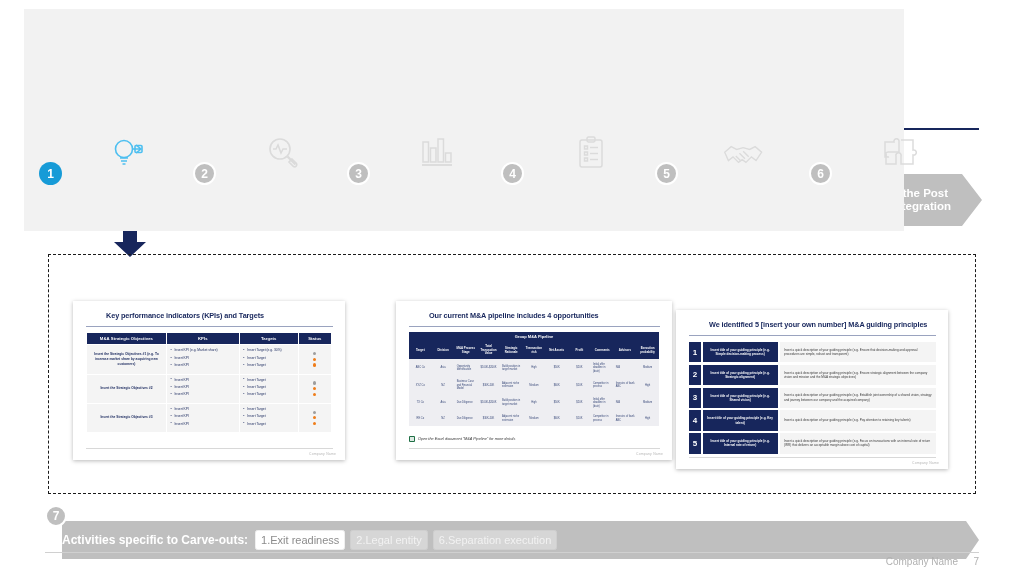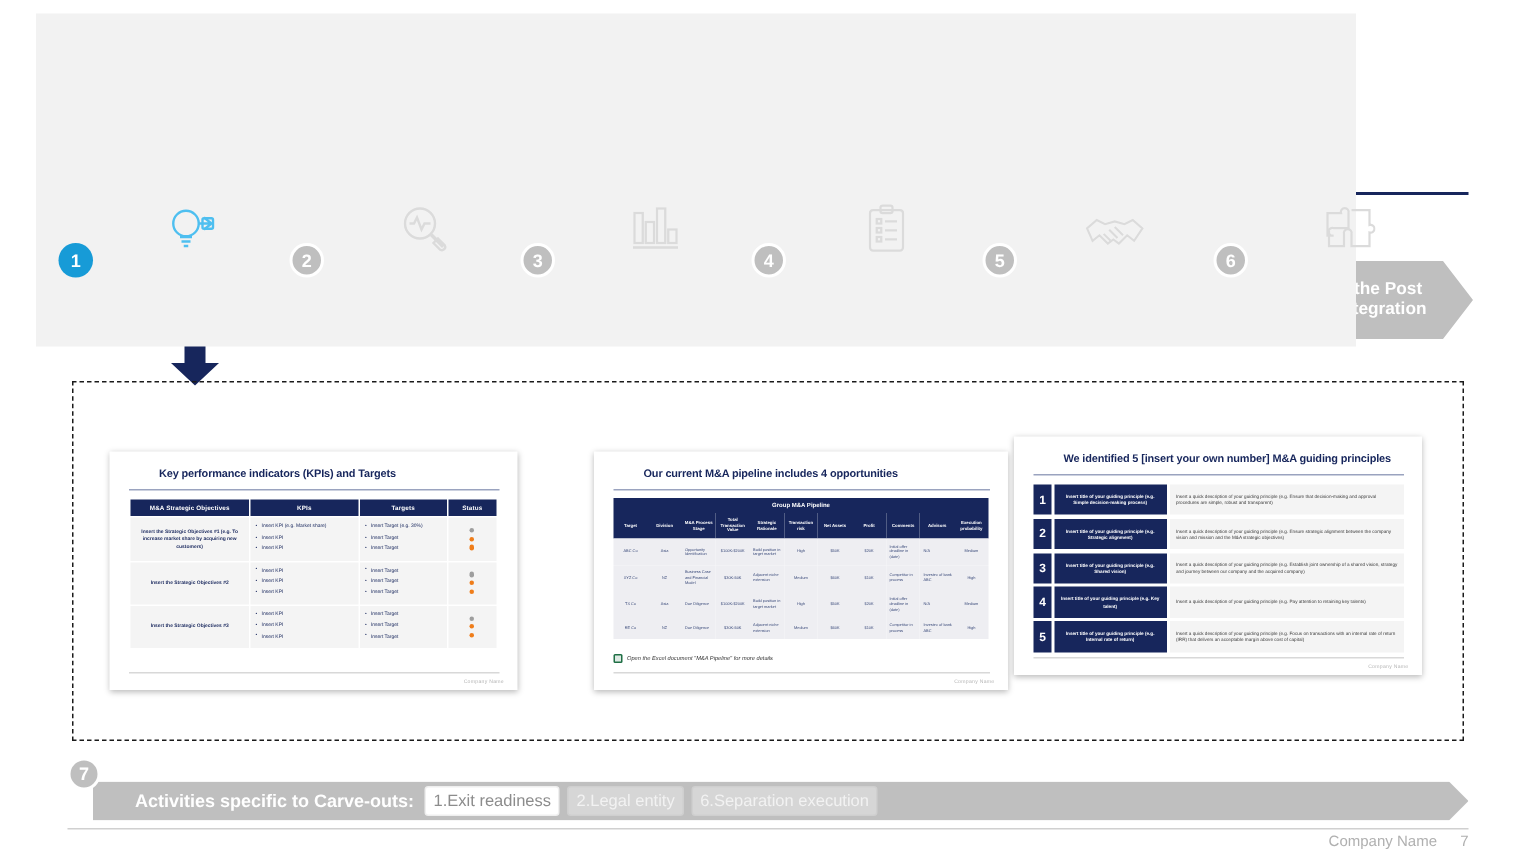--- a/index.html
+++ b/index.html
@@ -52,21 +52,21 @@
     position:absolute;left:24px;top:9px;width:880px;height:222px;background:#f2f2f2;
   }
 
   
   .card{
     position:absolute;background:#ffffff;box-sizing:border-box;
     box-shadow:0 1px 4px rgba(0,0,0,.28);
   }
   .card-1{left:73px;top:301px;width:272px;height:159px;}
   .card-2{left:396px;top:301px;width:276px;height:159px;}
-  .card-3{left:676px;top:291px;width:272px;height:159px;}
+  .card-3{left:676px;top:310px;width:272px;height:159px;}
 
   .card-title{
     position:absolute;left:13px;top:10px;right:10px;
     font-size:7.3px;font-weight:bold;color:#17265c;letter-spacing:-0.1px;margin-left:20px;
   }
   .card-rule{position:absolute;left:13px;right:12px;top:25px;height:1.1px;background:#9aa3bf;}
   .card-foot{position:absolute;right:9px;bottom:4px;font-size:3.4px;color:#b6b6b6;letter-spacing:.2px;}
   .card-footrule{position:absolute;left:13px;right:12px;bottom:11px;height:.8px;background:#d8d8d8;}
 
   
@@ -109,23 +109,23 @@
     display:flex;align-items:center;justify-content:center;text-align:center;
     padding:0 3px;box-sizing:border-box;line-height:4.2px;margin-right:2.4px;
   }
   .pdesc{
     flex:1;background:#f4f4f4;color:#3a3a3a;font-size:3.1px;
     display:flex;align-items:center;padding:0 4px;box-sizing:border-box;line-height:4.4px;
   }
 
   
   .carve{
-    position:absolute;left:62px;top:521px;width:917px;height:26px;background:#bfbfbf;
+    position:absolute;left:62px;top:521px;width:917px;height:38px;background:#bfbfbf;
     clip-path:polygon(0 0, calc(100% - 13px) 0, 100% 50%, calc(100% - 13px) 100%, 0 100%);
-    display:flex;align-items:center;padding-left:28px;box-sizing:border-box;gap:5px;
+    display:flex;align-items:center;padding-left:0;box-sizing:border-box;gap:5px;
   }
   .carve-label{font-size:12px;font-weight:bold;color:#ffffff;white-space:nowrap;margin-right:2px;}
   .chip{
     background:#ffffff;color:#8c8c8c;font-size:11px;padding:3px 5px;border-radius:2.5px;
     white-space:nowrap;border:1px solid #efefef;
   }
   .chip.dim{background:#d6d6d6;color:#f2f2f2;border-color:#cfcfcf;}
   .badge7{
     position:absolute;left:45px;top:505px;width:22px;height:22px;border-radius:50%;
     background:#bfbfbf;color:#fff;font-size:12px;font-weight:bold;

